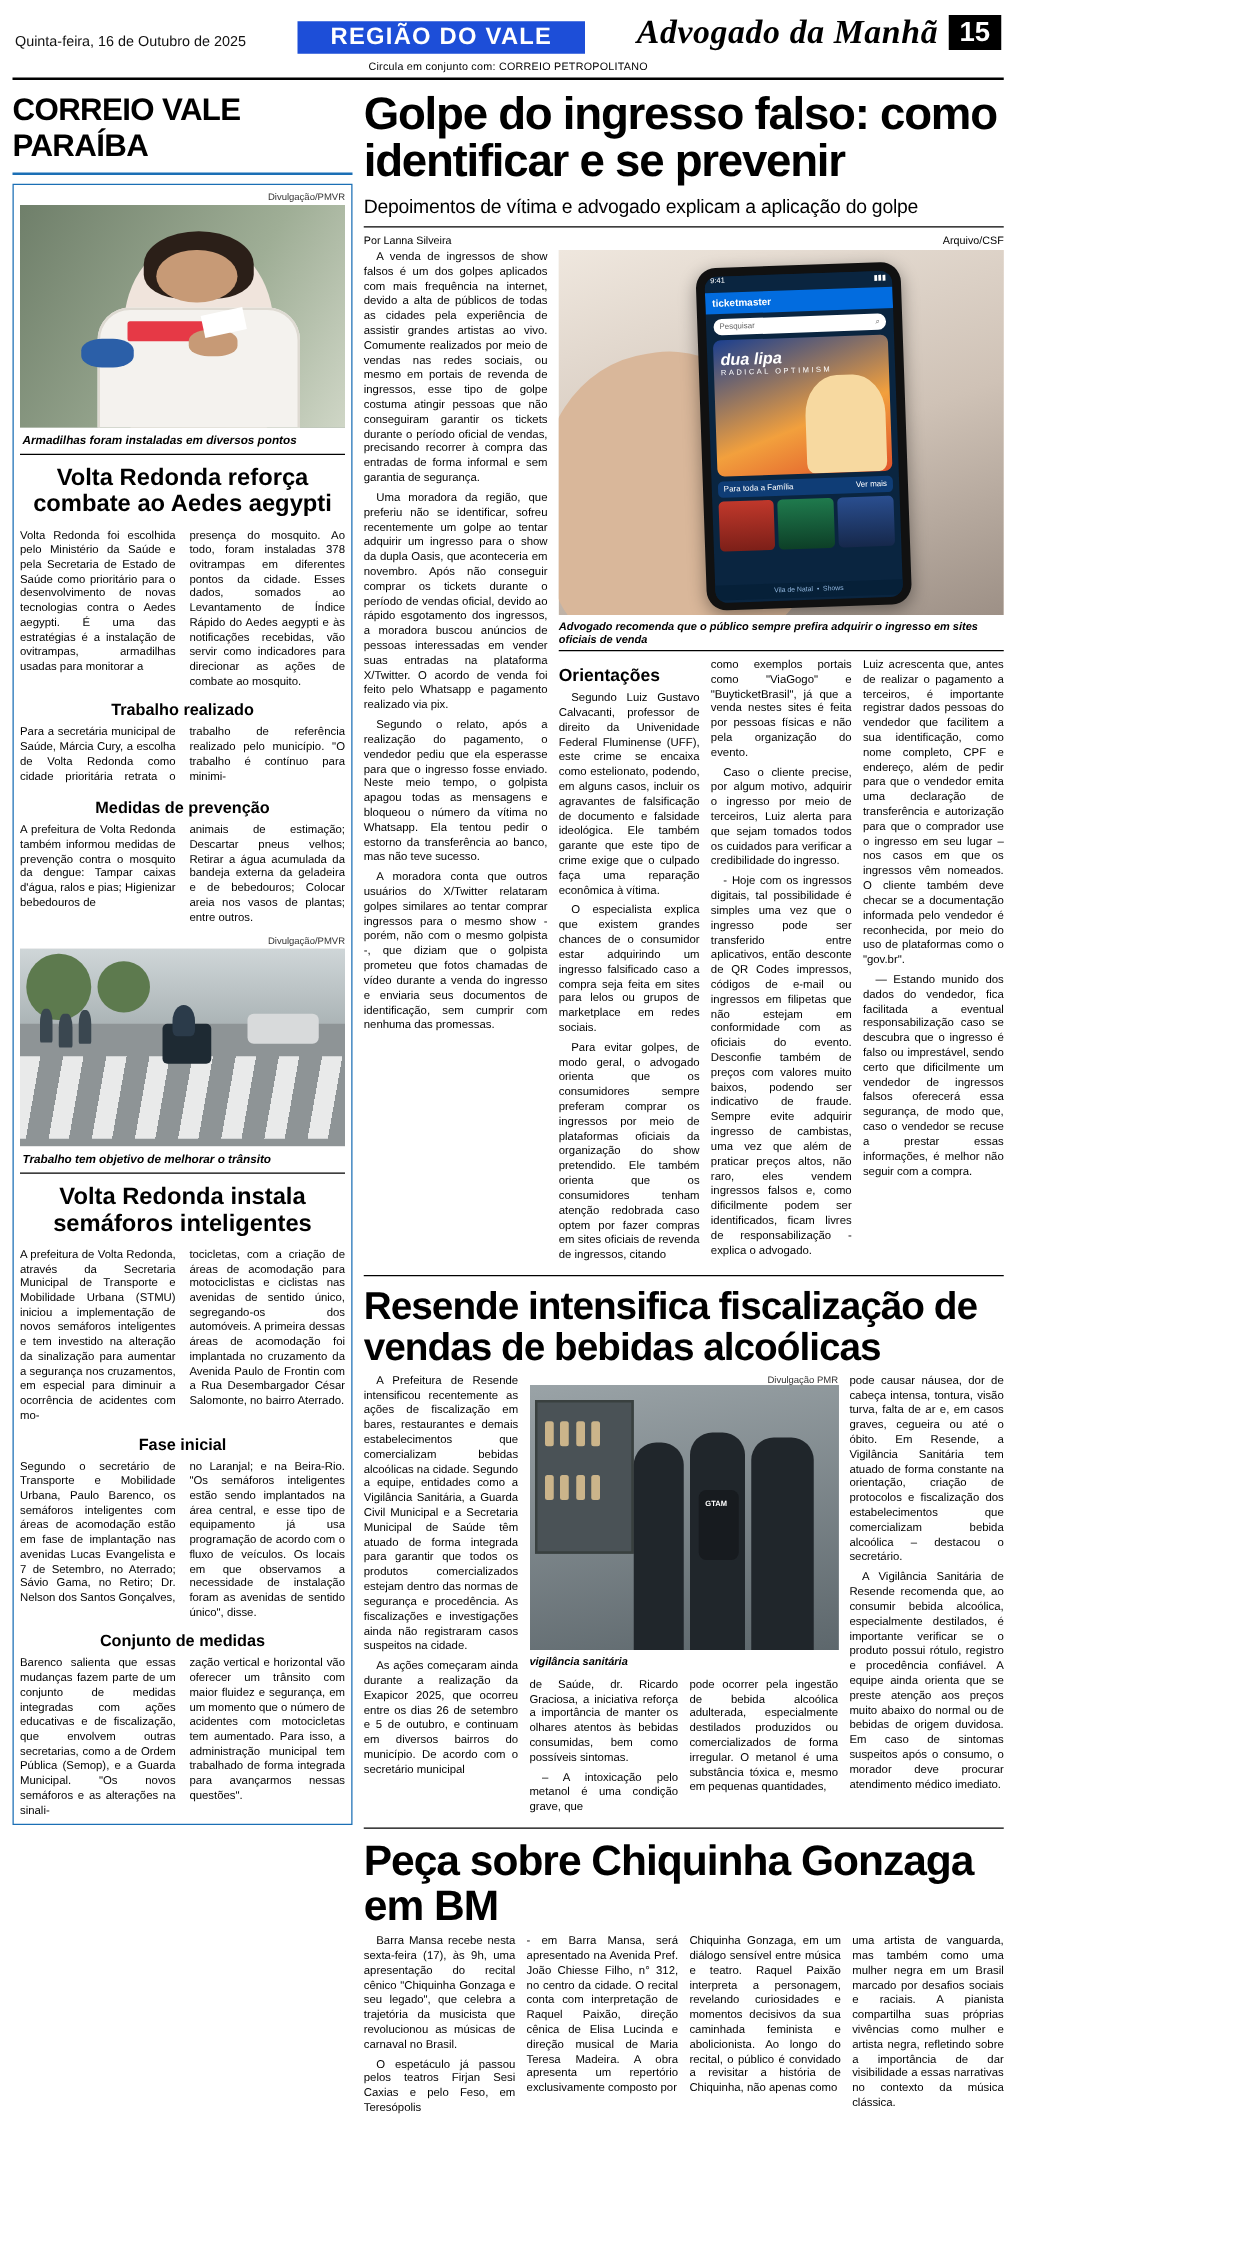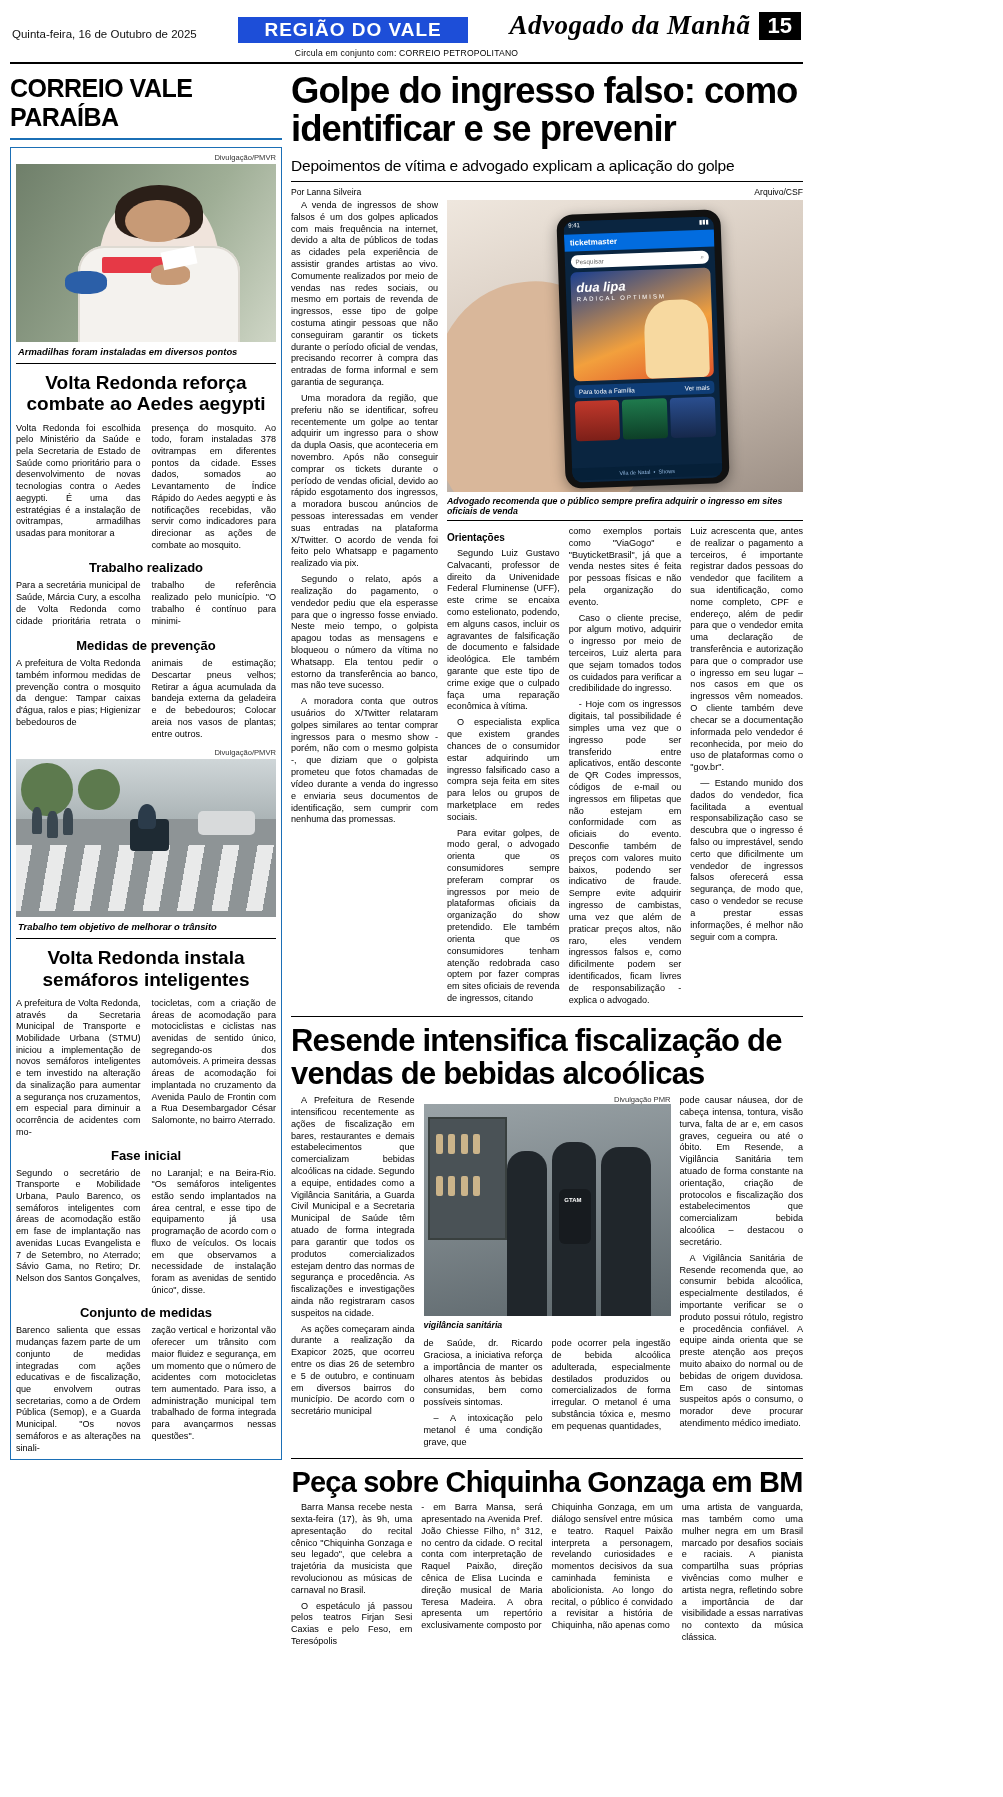--- a/index.html
+++ b/index.html
@@ -39,24 +39,24 @@
   .headline{font-family:"Liberation Sans",sans-serif;font-weight:bold;font-size:36.5px;line-height:1.04;letter-spacing:-1px;margin:2px 0 0 0;}
   .deck{font-size:15.5px;margin:9px 0 6px 0;letter-spacing:-.2px;}
   .hr-black{border-top:1px solid #000;margin:6px 0 5px 0;}
   .byline-row{display:flex;justify-content:space-between;font-size:8.6px;margin-bottom:3px;}
   .art-grid{display:flex;gap:9px;}
   .col-narrow{width:147px;flex:0 0 147px;font-size:9.1px;line-height:1.30;text-align:justify;hyphens:auto;}
   .col-narrow p{margin:0 0 4px 0;text-indent:10px;}
   .col-narrow p.noind{text-indent:0;}
   .bigphoto{flex:1;}
   .photocap{font-size:8.8px;font-style:italic;font-weight:bold;padding-top:4px;border-bottom:1px solid #000;padding-bottom:4px;}
-  .sec-head{font-weight:bold;font-size:10px;margin:5px 0 4px 0;}
+  .sec-head{font-weight:bold;font-size:14px;margin:5px 0 4px 0;}
 
   .headline2{font-family:"Liberation Sans",sans-serif;font-weight:bold;font-size:31px;line-height:1.06;letter-spacing:-.8px;margin:8px 0 4px 0;}
-  .headline3{font-family:"Liberation Sans",sans-serif;font-weight:bold;font-size:29px;line-height:1.06;letter-spacing:-.8px;margin:8px 0 4px 0;text-align:center;}
+  .headline3{font-family:"Liberation Sans",sans-serif;font-weight:bold;font-size:34px;line-height:1.06;letter-spacing:-.8px;margin:8px 0 4px 0;}
 
   .cols4{display:flex;gap:9px;font-size:9.1px;line-height:1.30;text-align:justify;hyphens:auto;}
   .cols4 .c{flex:1;}
   .cols4 p{margin:0 0 4px 0;text-indent:10px;}
   .cols4 p.noind{text-indent:0;}
 
   
   .p1{height:178px;background:#7e8e78;}
   .p1 .wall{position:absolute;inset:0;background:linear-gradient(120deg,#6f7f6a,#9fae96 60%,#cfd6c6);}
   .p1 .person{position:absolute;left:32%;top:16%;width:46%;height:86%;background:#f0e4dc;border-radius:46% 46% 12% 12%;}

